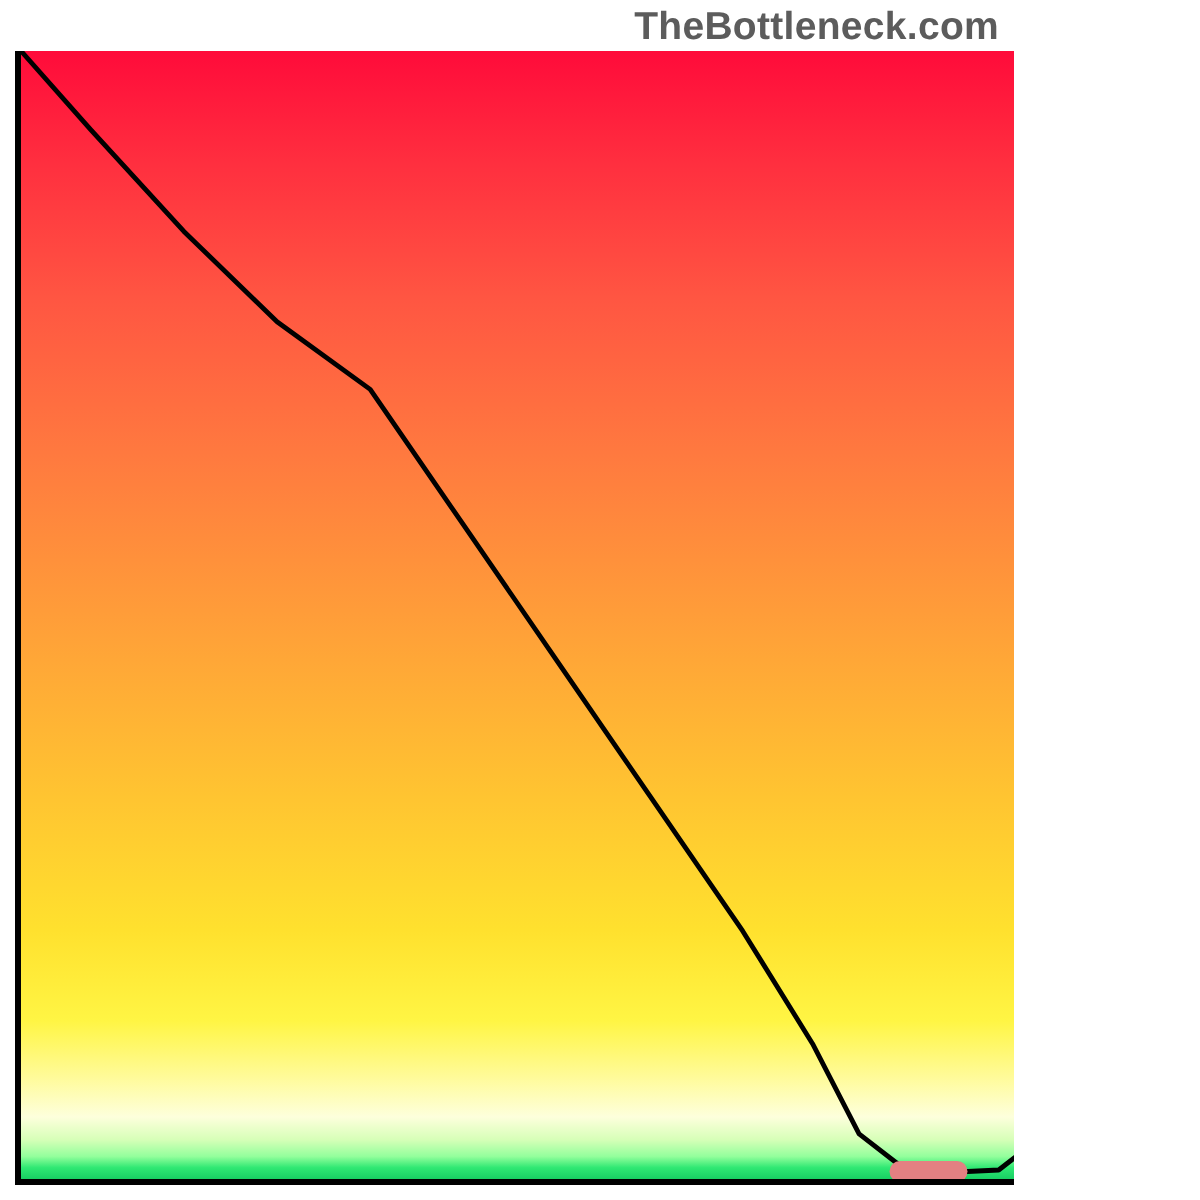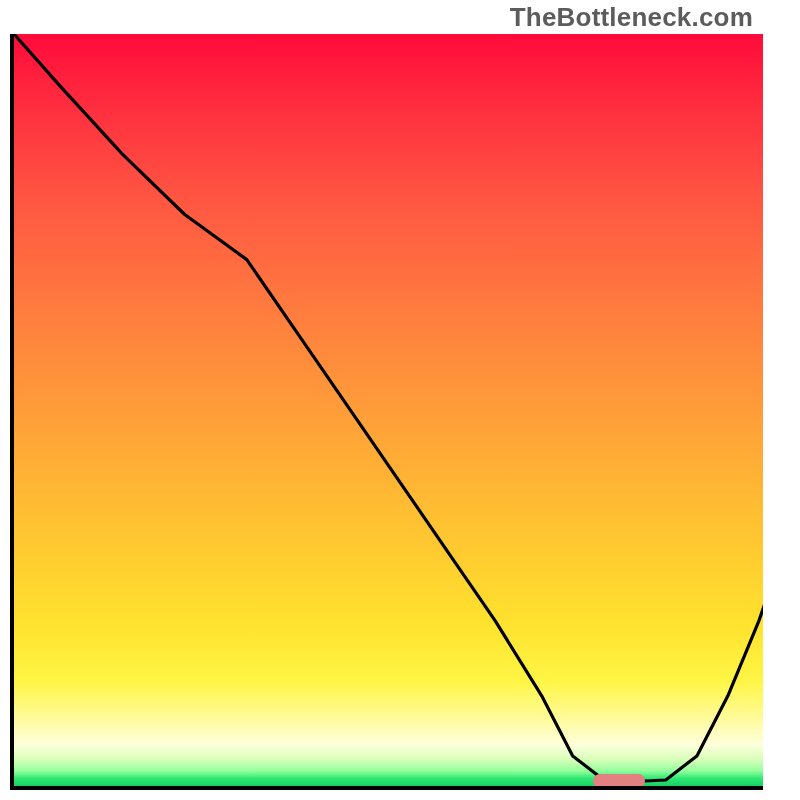--- a/index.html
+++ b/index.html
@@ -5,23 +5,24 @@
   html, body {
     margin: 0;
     padding: 0;
     width: 800px;
     height: 800px;
     background: #ffffff;
     font-family: Arial, Helvetica, sans-serif;
   }
   .canvas {
     position: relative;
-    width: 763px;
+    width: 656px;
     height: 800px;
     overflow: hidden;
+    padding-left: 20px;
   }
   .watermark {
     position: absolute;
     top: 2px;
     right: 10px;
     font-size: 26px;
     font-weight: 600;
     color: #5c5c5c;
     letter-spacing: 0.2px;
   }

